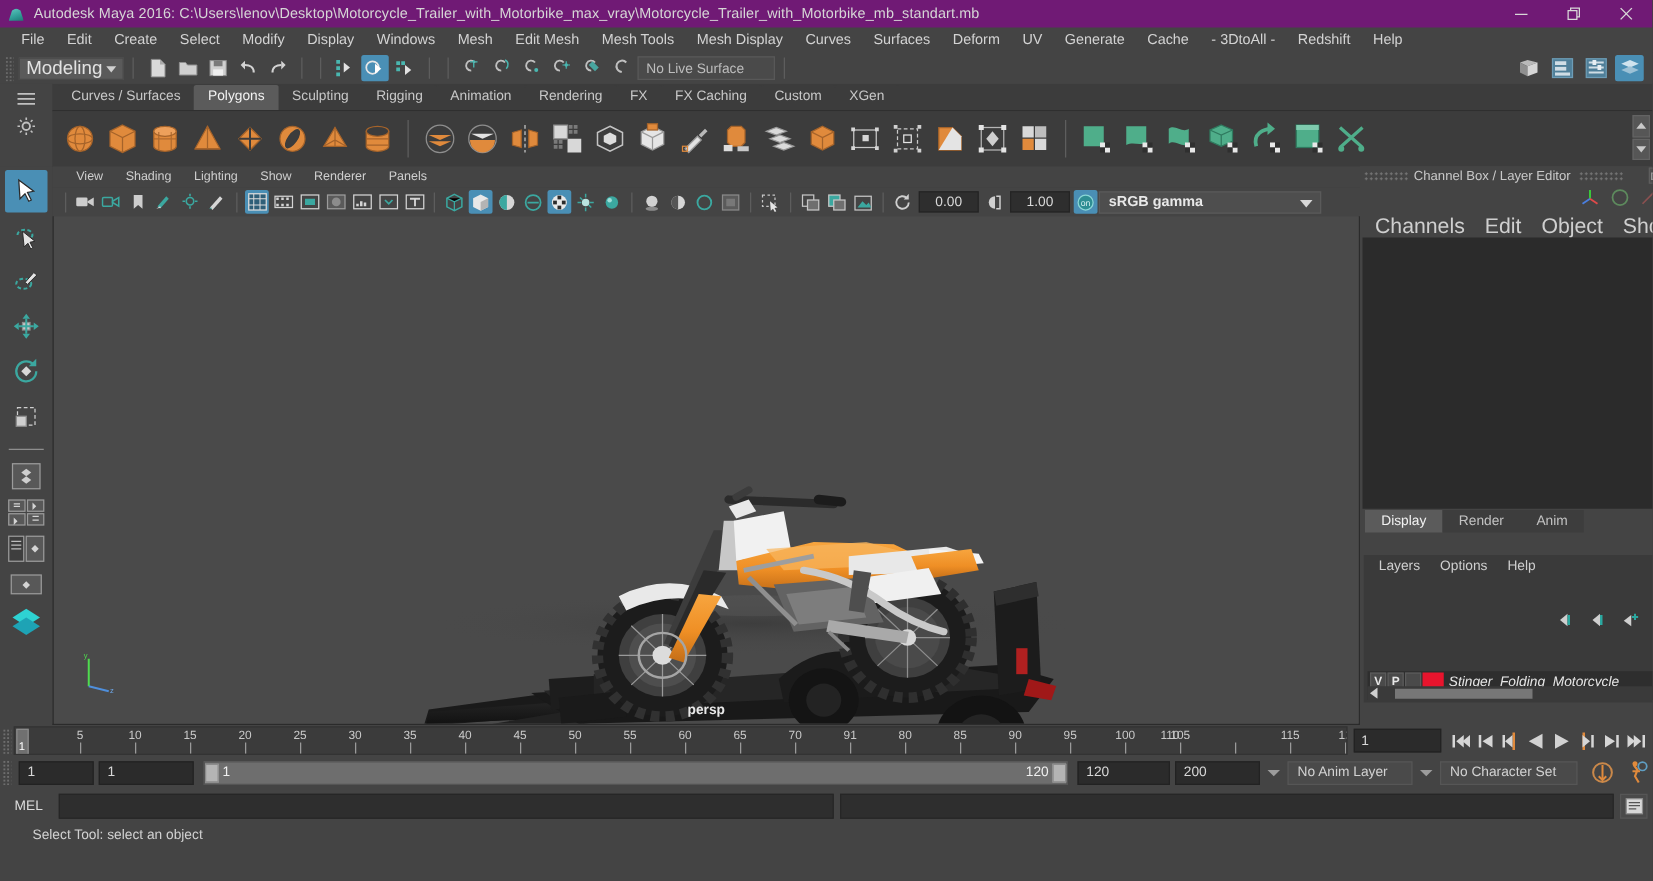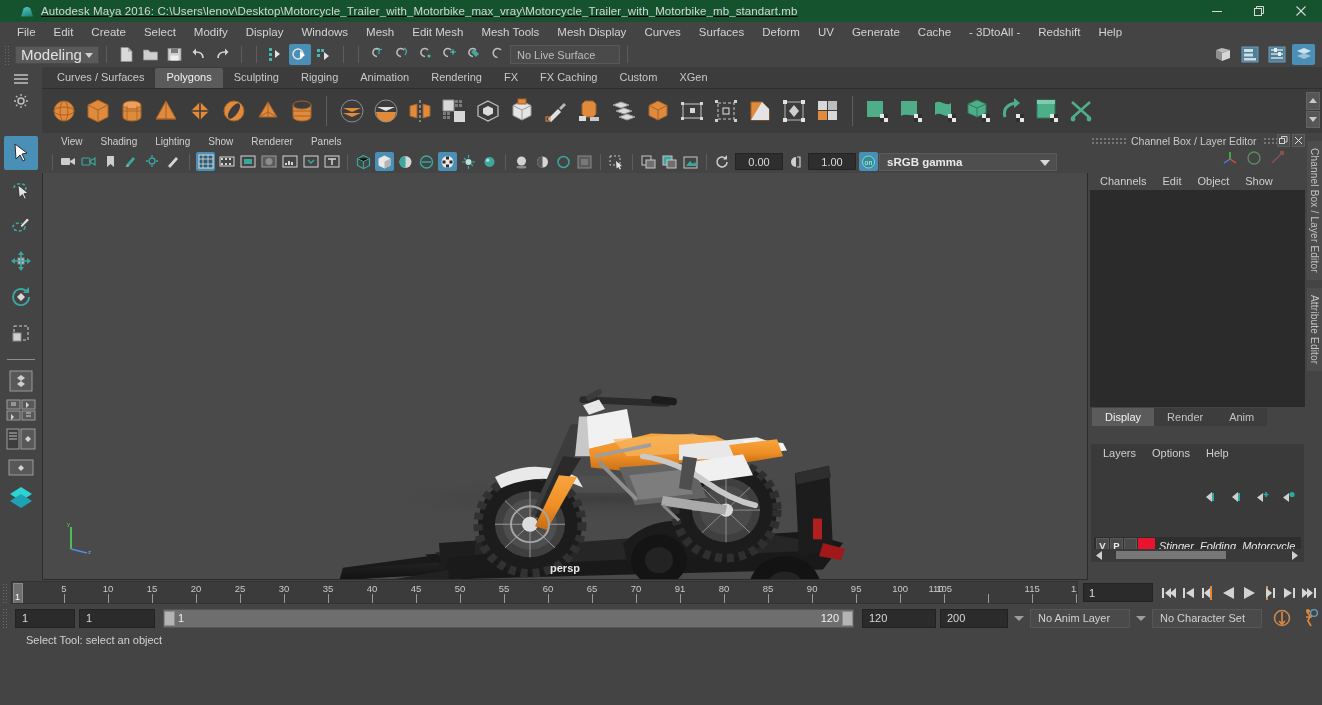--- a/index.html
+++ b/index.html
@@ -7,22 +7,22 @@
     width: 1322px; height: 705px;
     overflow: hidden;
     background: #444444;
     font-family: "Liberation Sans", sans-serif;
     -webkit-font-smoothing: antialiased;
   }
   #app { position: relative; width: 1322px; height: 705px; background: #444; }
 
   
   .titlebar {
-    height: 22px; background: #14532d; display: flex; align-items: center;
-    padding-left: 20px; position: relative; text-decoration: underline;
+    height: 22px; background: #701a75; display: flex; align-items: center;
+    padding-left: 6px; position: relative;
   }
   .title-logo {
     width: 14px; height: 13px; margin-right: 7px; flex: 0 0 auto;
     position: relative;
   }
   .title-logo:before{
     content:""; position:absolute; left:1px; top:2px; width:12px; height:10px;
     background: linear-gradient(160deg,#5ec8c0 0%, #2e9b95 60%, #1f7470 100%);
     clip-path: polygon(0% 100%, 22% 18%, 50% 0%, 78% 18%, 100% 100%);
   }
@@ -170,21 +170,21 @@
   .rd-dots {
     width: 36px; height: 8px; margin-left: 3px;
     background-image: radial-gradient(#757575 38%, transparent 40%);
     background-size: 4px 4px;
   }
   .rd-title-text { color: #c9c9c9; font-size: 10.5px; margin-left: 4px; }
   .rd-title-btns { position: absolute; right: 2px; top: 1px; display: flex; gap: 2px; }
   .rd-tb { width: 13px; height: 13px; background:#4e4e4e; border:1px solid #5d5d5d; display:flex;align-items:center;justify-content:center;}
   .rd-gizmos { height: 22px; display: flex; align-items: center; justify-content: flex-end; padding-right: 22px; gap: 7px;}
   .rd-menu { height: 19px; display: flex; align-items: center; padding-left: 4px; }
-  .rd-menu span { color: #cfcfcf; font-size: 11px; padding: 0 8px; }
+  .rd-menu span { color: #cfcfcf; font-size: 17px; padding: 0 8px; }
   .channelbox-area { flex: 1; background: #2b2b2b; margin: 0 2px 0 2px; }
   .layer-tabs { height: 19px; display: flex; align-items: flex-end; padding-left: 4px; }
   .layer-tab {
     font-size: 11px; color: #c2c2c2; padding: 3px 13px; background: #3d3d3d; line-height:12px;
   }
   .layer-tab.active { background: #5b5b5b; color: #f2f2f2; }
   .layer-panel { background: #3a3a3a; margin: 18px 3px; flex: 0 0 auto; height: 118px; display:flex; flex-direction:column;gap:28px;}
   .layer-menu { height: 17px; display:flex; align-items:center; padding-left:4px; }
   .layer-menu span { color: #cfcfcf; font-size: 11px; padding: 0 8px; }
   .layer-btns { height: 18px; display:flex; align-items:center; justify-content:flex-end; padding-right:8px; gap:10px;}
@@ -1501,18 +1501,31 @@
     </div>
     <div style="width:24px;height:22px;display:flex;align-items:center;justify-content:center;">
       <svg width="20" height="20" viewBox="0 0 20 20">
           <circle cx="14" cy="5" r="3.4" fill="none" stroke="#5f9fc4" stroke-width="1.4"></circle>
           <path d="M7 4l3 4-2 5 3 5M6 9h6" stroke="#e08a3c" stroke-width="1.7" fill="none"></path>
           <circle cx="8" cy="3" r="2" fill="#e08a3c"></circle>
         </svg>
     </div>
   </div>
 
+  <div class="cmdrow">
+    <div class="mel-label">MEL</div>
+    <div class="cmd-input">
+      <input style="width: 100%; height: 100%; background: transparent; border: 0px; outline: 0px; color: rgb(220, 220, 220); font-size: 11px; padding-left: 5px; font-family: &quot;Liberation Sans&quot;, sans-serif;" value="">
+    </div>
+    <div style="flex:1;height:20px;background:#2e2e2e;border:1px solid #262626;"></div>
+    <div class="cmd-btn">
+      <svg width="15" height="14" viewBox="0 0 15 14">
+          <rect x="1" y="1" width="13" height="12" fill="#d8d8d8" stroke="#8e8e8e"></rect>
+          <path d="M3 4h9M3 6.5h9M3 9h6" stroke="#555" stroke-width="1"></path>
+        </svg>
+    </div>
+  </div>
 
   <div class="helpline">
     <span>Select Tool: select an object</span>
   </div>
 
 </div>
 
 </body></html>

